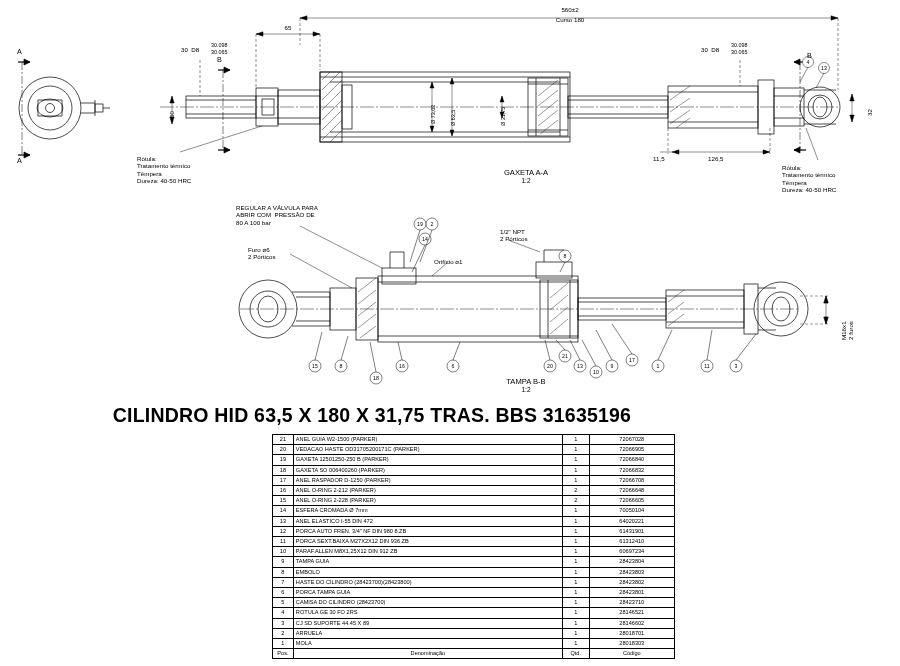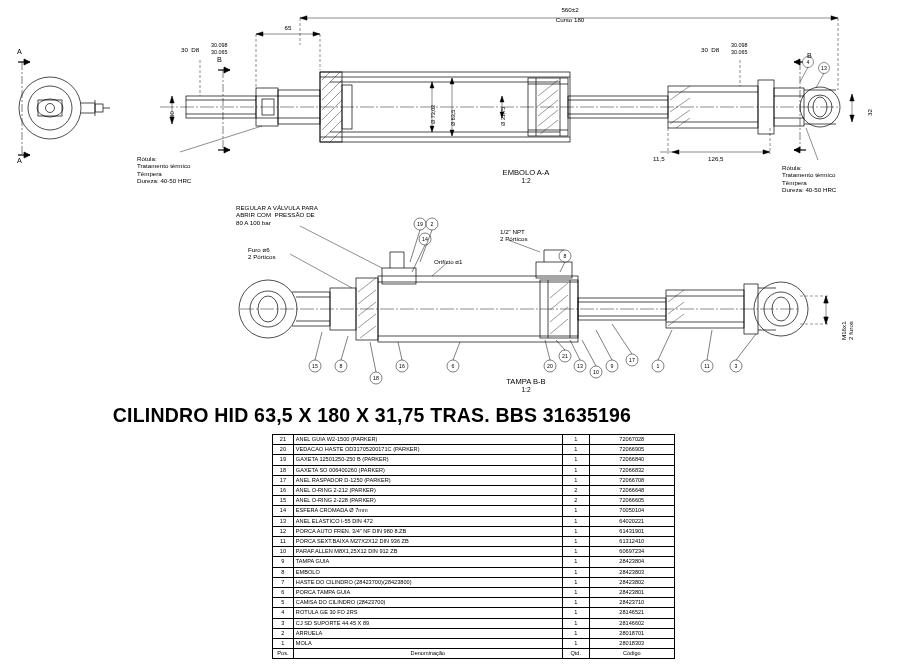--- a/index.html
+++ b/index.html
@@ -408,21 +408,21 @@
 Dureza: 40-50 HRC</span></div>
   <div class="lbl" style="left:782px; top:164px;"><span style="white-space:pre;">Rótula:
 Tratamento térmico
 Têmpera
 Dureza: 40-50 HRC</span></div>
 
   <div class="bubble-text" style="left:802px; top:59px;">4</div>
   <div class="bubble-text" style="left:818px; top:65px;">13</div>
 
   <div class="cap" style="left:466px; top:168px; width:120px;">
-    <span>EMBOLO  A-A</span>
+    <span>GAXETA  A-A</span>
     <span class="scale">1:2</span>
   </div>
 
   <div class="lbl" style="left:236px; top:204px;"><span style="white-space:pre;">REGULAR A VÁLVULA PARA
 ABRIR COM  PRESSÃO DE
 80 A 100 bar</span></div>
   <div class="lbl" style="left:248px; top:246px;"><span style="white-space:pre;">Furo ⌀6
 2 Pórticos</span></div>
   <div class="lbl" style="left:434px; top:258px;">Orifício ⌀1</div>
   <div class="lbl" style="left:500px; top:228px;"><span style="white-space:pre;">1/2" NPT

